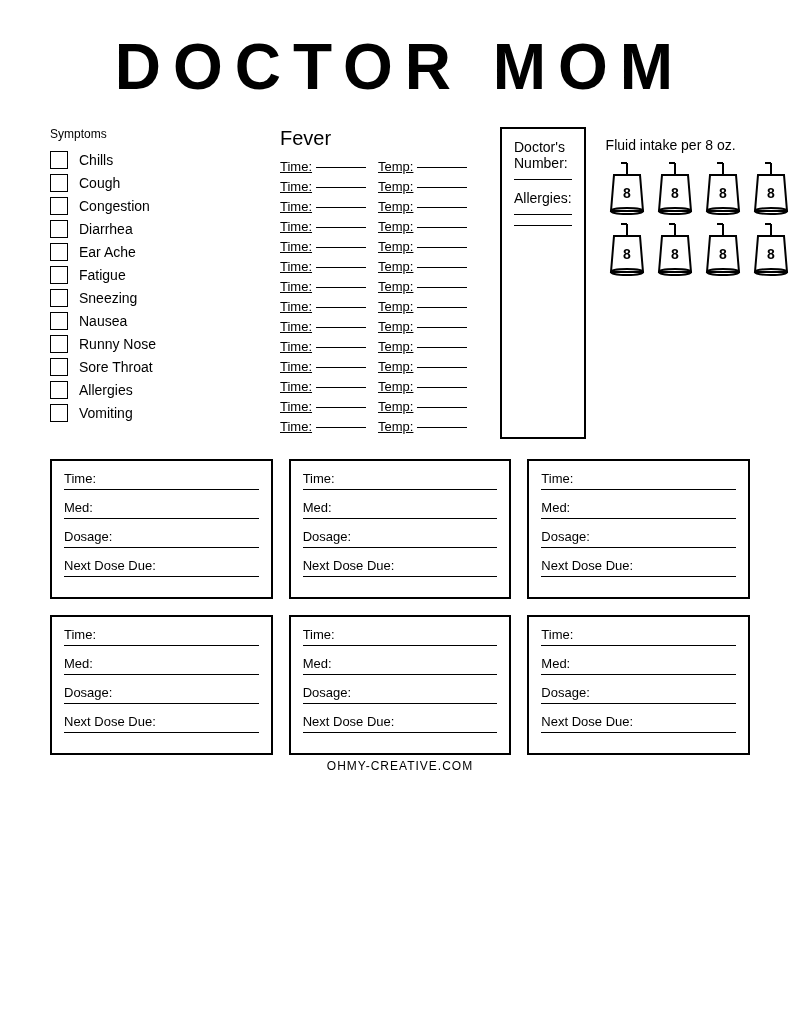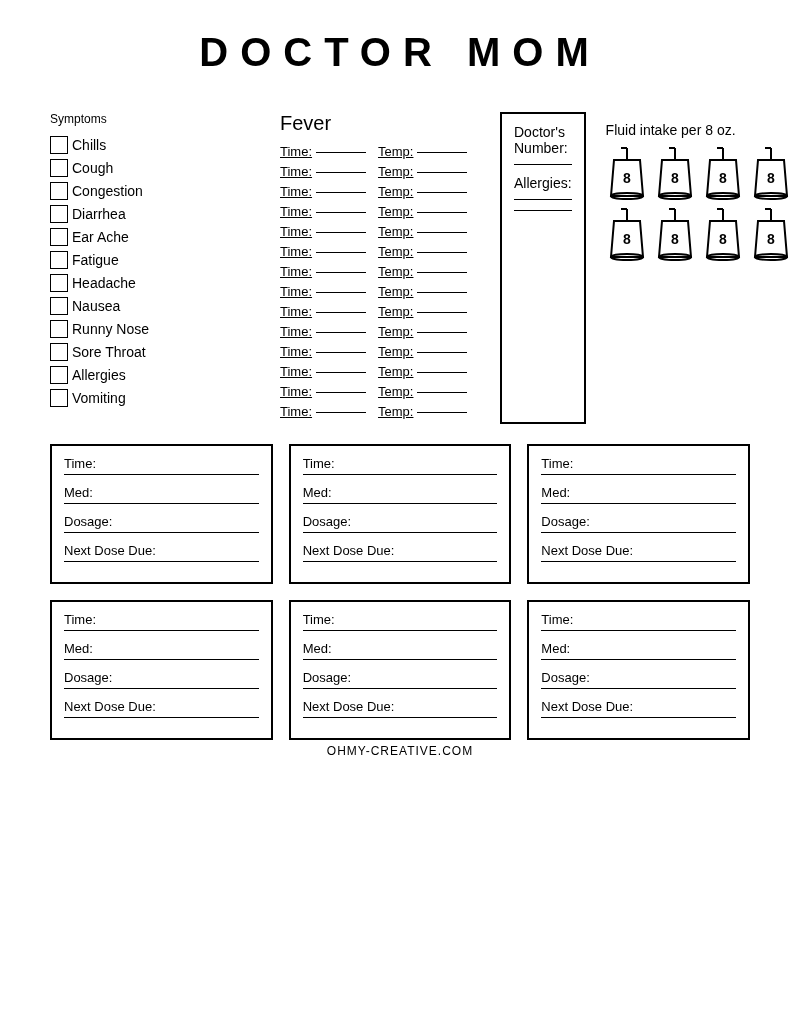--- a/index.html
+++ b/index.html
@@ -16,25 +16,25 @@
       width: 800px;
       min-height: 1034px;
       background: #fff;
       padding: 30px 50px 40px 50px;
       display: flex;
       flex-direction: column;
       align-items: center;
     }
 
     .title {
-      font-size: 40px;
+      font-size: 64px;
       font-weight: 900;
       letter-spacing: 12px;
       text-transform: uppercase;
-      margin-bottom: 37px;
+      margin-bottom: 23px;
       font-family: 'Arial Black', Arial, sans-serif;
     }
 
     .main-content {
       display: flex;
       width: 100%;
       gap: 0;
     }
 
     
@@ -47,21 +47,21 @@
       font-size: 12px;
       font-weight: normal;
       margin-bottom: 10px;
       font-family: Arial, sans-serif;
     }
 
     .symptom-item {
       display: flex;
       align-items: center;
       margin-bottom: 5px;
-      gap: 4px;
+      gap: 11px;
     }
 
     .checkbox {
       width: 18px;
       height: 18px;
       border: 1.5px solid #000;
       display: inline-block;
       flex-shrink: 0;
     }
 
@@ -239,21 +239,21 @@
           <div class="symptom-item">
       <div class="checkbox"></div>
       <span class="symptom-label">Ear Ache</span>
     </div>
           <div class="symptom-item">
       <div class="checkbox"></div>
       <span class="symptom-label">Fatigue</span>
     </div>
           <div class="symptom-item">
       <div class="checkbox"></div>
-      <span class="symptom-label">Headache</span>
+      <span class="symptom-label">Sneezing</span>
     </div>
           <div class="symptom-item">
       <div class="checkbox"></div>
       <span class="symptom-label">Nausea</span>
     </div>
           <div class="symptom-item">
       <div class="checkbox"></div>
       <span class="symptom-label">Runny Nose</span>
     </div>
           <div class="symptom-item">

